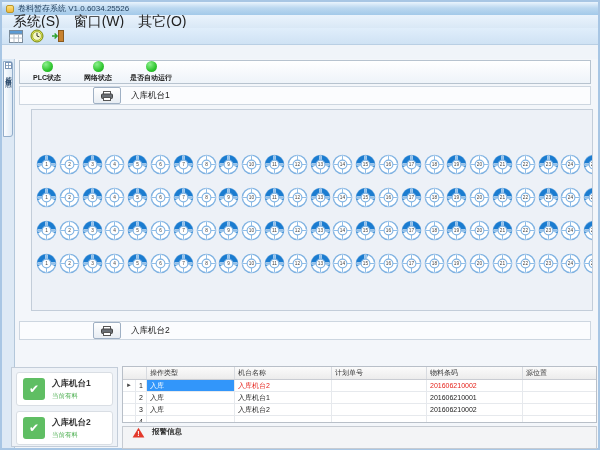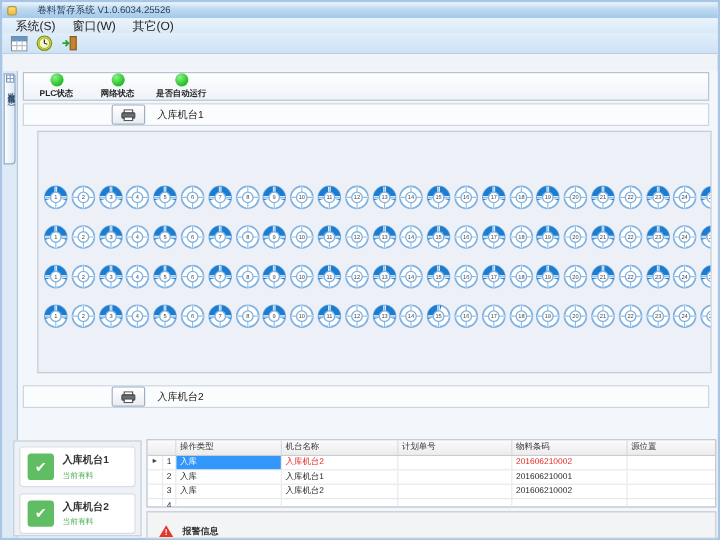--- a/index.html
+++ b/index.html
@@ -1,24 +1,24 @@
 <!DOCTYPE html>
 <html><head>
 <meta charset="utf-8">
 <style>
   html,body{margin:0;padding:0;}
   body{width:600px;height:450px;overflow:hidden;font-family:"Liberation Sans","DejaVu Sans",sans-serif;background:#9ec6e8;}
   .window{position:absolute;inset:0;background:#f0f4f9;border:2px solid #a8c6e4;box-sizing:border-box;}
   
   .titlebar{position:absolute;top:0;left:0;right:0;height:13px;background:linear-gradient(#eaf4fd,#bcd8f0 45%,#a3c9e9);display:flex;align-items:center;padding-left:4px;}
   .app-icon{width:8px;height:8px;border-radius:2px;background:linear-gradient(#ffe07a,#f0b93a);border:1px solid #b8962e;box-sizing:border-box;}
-  .win-title{font-size:8px;color:#1e3c5a;margin-left:17px;white-space:nowrap;}
+  .win-title{font-size:8px;color:#1e3c5a;margin-left:4px;white-space:nowrap;}
   
   .menubar{position:absolute;top:13px;left:0;right:0;height:13px;background:linear-gradient(#eaf3fc,#d9e8f6);display:flex;align-items:center;padding-left:4px;}
-  .menu-item{font-size:10px;color:#222;padding:0 7px;cursor:default;}
+  .menu-item{font-size:14px;color:#222;padding:0 7px;cursor:default;}
   
   .toolbar{position:absolute;top:26px;left:0;right:0;height:17px;background:linear-gradient(#e0eefb,#cfe2f4);border-bottom:1px solid #b9cfe4;display:flex;align-items:center;padding-left:3px;box-sizing:border-box;}
   .tool-btn{width:21px;height:15px;display:flex;align-items:center;justify-content:center;border-radius:2px;}
   
   .tabstrip{position:absolute;top:43px;left:0;right:0;height:14px;background:linear-gradient(#d6e6f5,#c4daee);border-bottom:1px solid #8fb0d0;box-sizing:border-box;display:flex;align-items:flex-end;padding-left:16px;}
   .tab-home{height:13px;padding:0 9px;background:linear-gradient(#ffffff,#f0f6fc);border:1px solid #8fb0d0;border-bottom:none;border-radius:3px 3px 0 0;font-size:8px;font-weight:bold;color:#1d4f7e;display:flex;align-items:center;}
   
   .app-body{position:absolute;top:57px;left:0;right:0;bottom:0;}
   .side-strip{position:absolute;top:0;bottom:0;left:0;width:13px;background:#dde9f5;border-right:1px solid #b3c7da;box-sizing:border-box;}
   .side-tab{margin:2px 0 0 1px;width:10px;height:76px;background:linear-gradient(90deg,#fbfdff,#dfeaf5);border:1px solid #93aecb;border-radius:0 3px 3px 0;display:flex;flex-direction:column;align-items:center;box-sizing:border-box;}
@@ -50,21 +50,21 @@
   .grid{position:absolute;left:107px;right:1px;top:2px;height:57px;background:#fff;border:1px solid #b8bfc8;box-sizing:border-box;font-size:7px;color:#222;overflow:hidden;}
   .tr{display:flex;height:11px;border-bottom:1px solid #e6e9ed;}
   .tr.th{height:12px;background:linear-gradient(#fbfbfb,#ececec);border-bottom:1px solid #c9ccd2;color:#333;}
   .td{box-sizing:border-box;border-right:1px solid #e6e9ed;padding:1px 3px;white-space:nowrap;overflow:hidden;line-height:9px;}
   .tr.th .td{border-right:1px solid #d8dbe0;}
   .td.marker{text-align:center;color:#444;font-size:6px;padding:1px 0;}
   .td.idx{text-align:center;padding:1px 0;}
   .td.sel{background:#3296fa;color:#fff;}
   .red{color:#e5231b;}
   
-  .alert-bar{position:absolute;left:107px;right:1px;top:62px;height:23px;background:#f3f4f6;border:1px solid #c6cbd2;box-sizing:border-box;display:flex;align-items:flex-end;padding-left:9px;}
+  .alert-bar{position:absolute;left:107px;right:1px;top:62px;height:23px;background:#f3f4f6;border:1px solid #c6cbd2;box-sizing:border-box;display:flex;align-items:flex-start;padding-left:9px;}
   .alert-label{font-size:7.5px;font-weight:bold;color:#333;margin-left:7px;}
 </style>
 </head>
 <body>
 
 <div class="window">
 
   <div class="titlebar">
     <span class="app-icon"></span>
     <span class="win-title">卷料暂存系统 V1.0.6034.25526</span>

